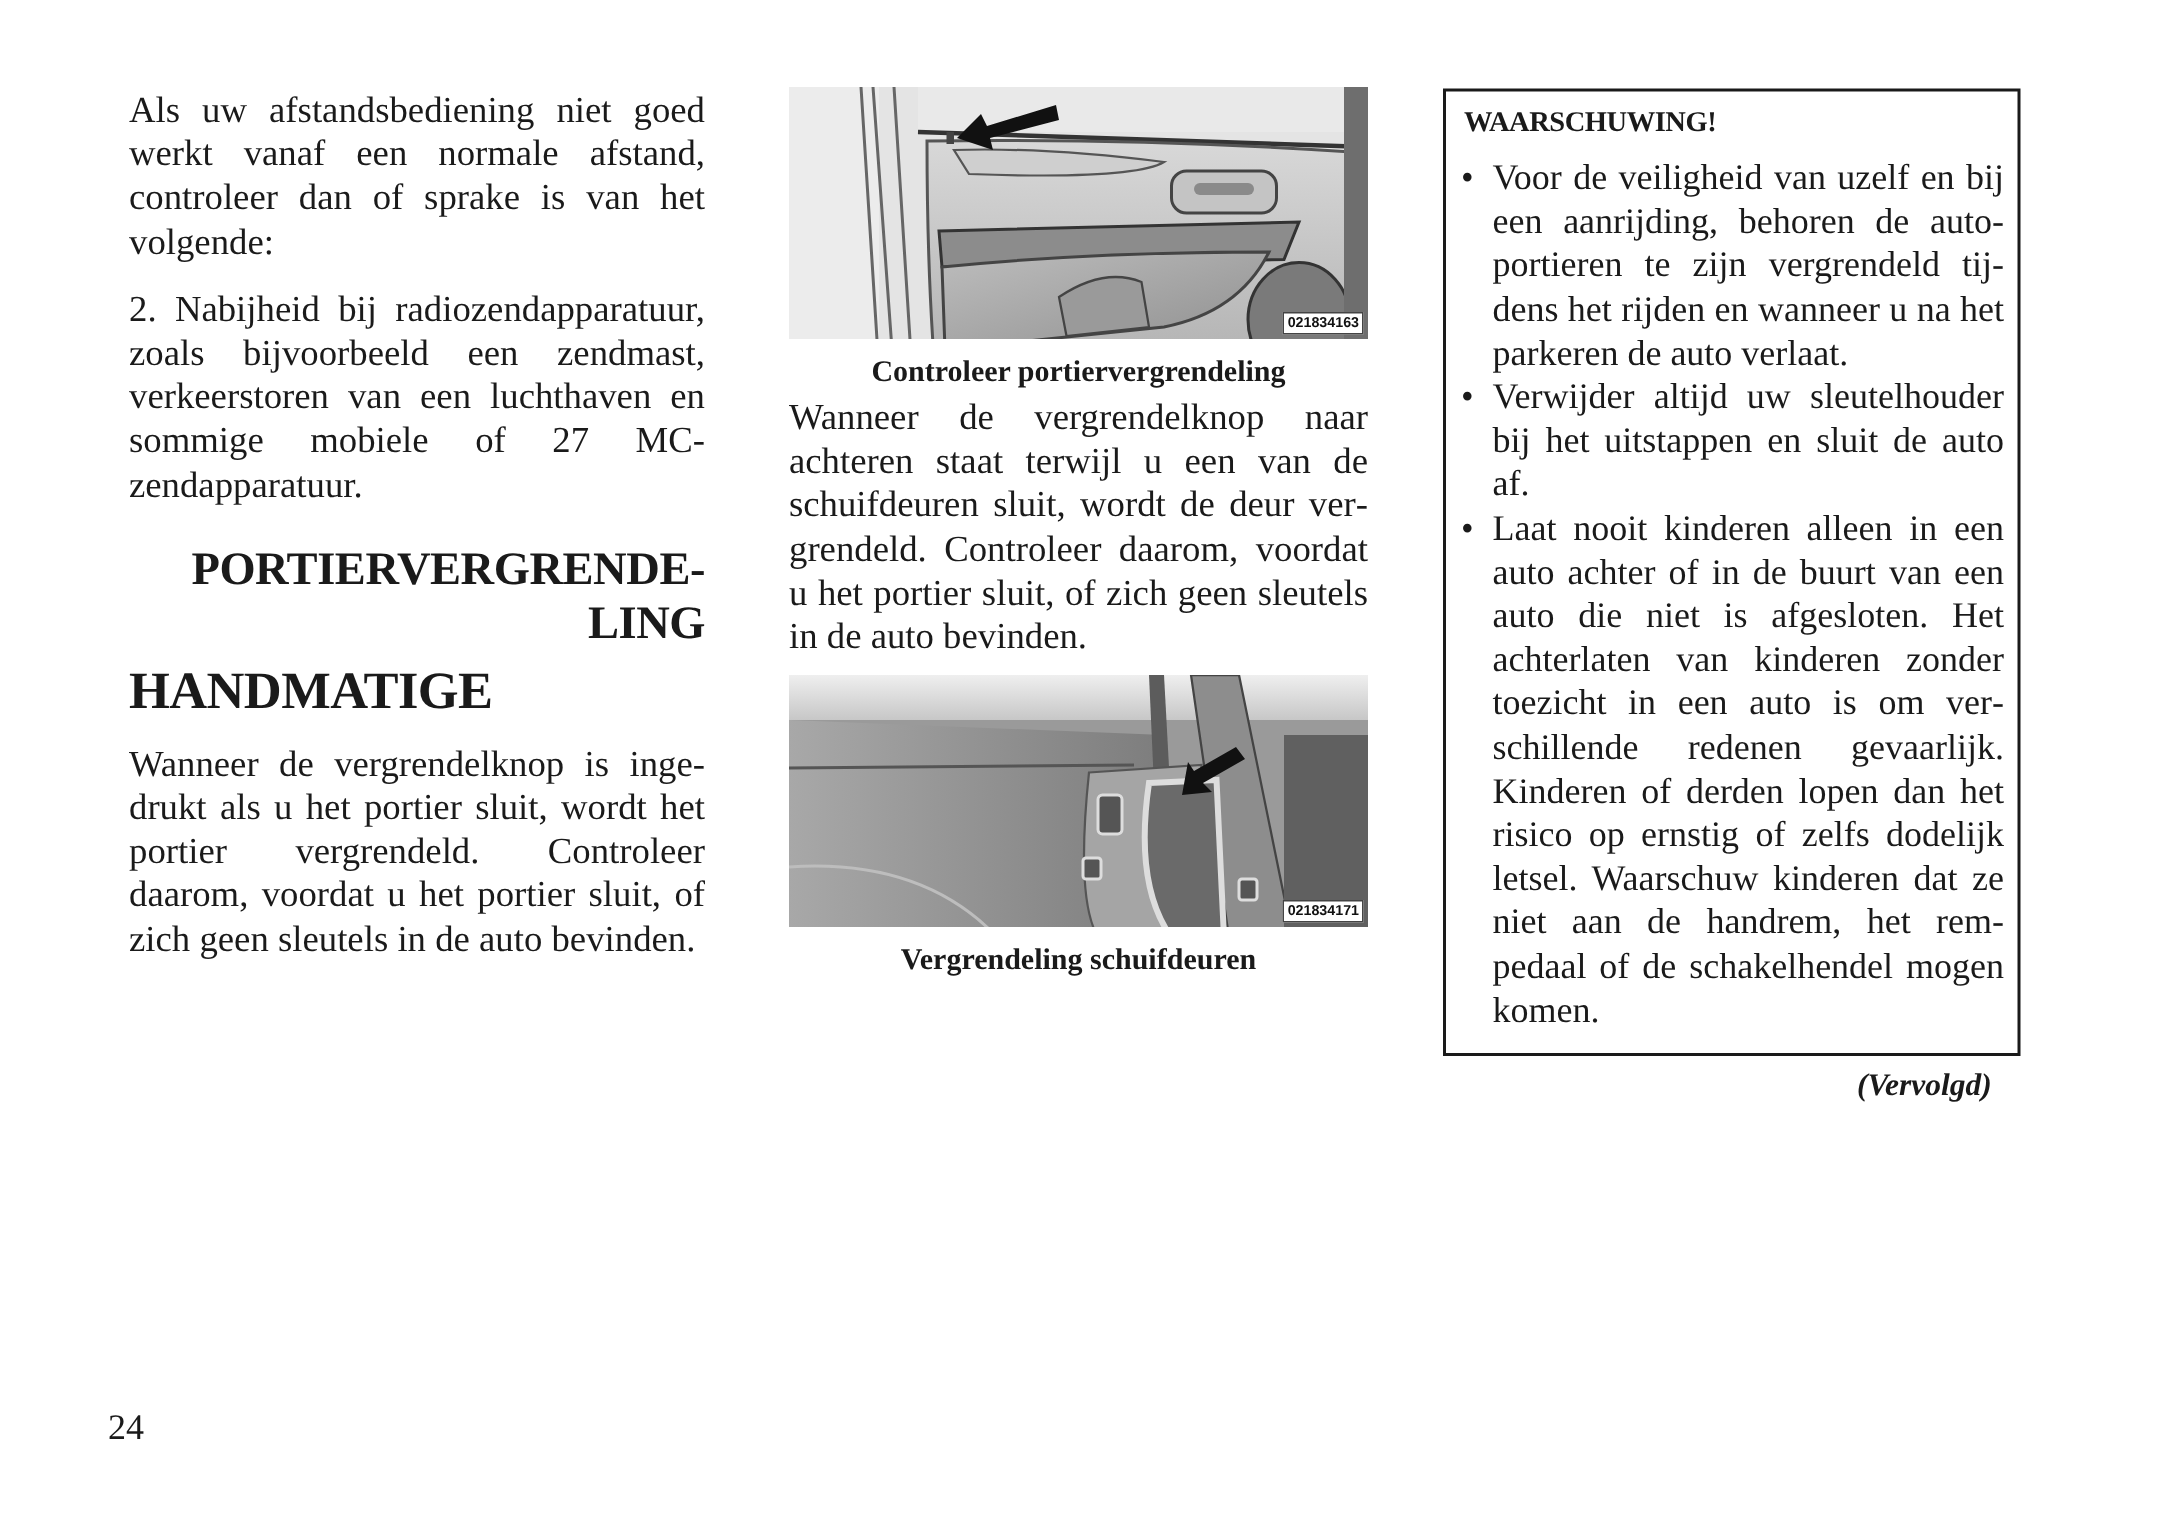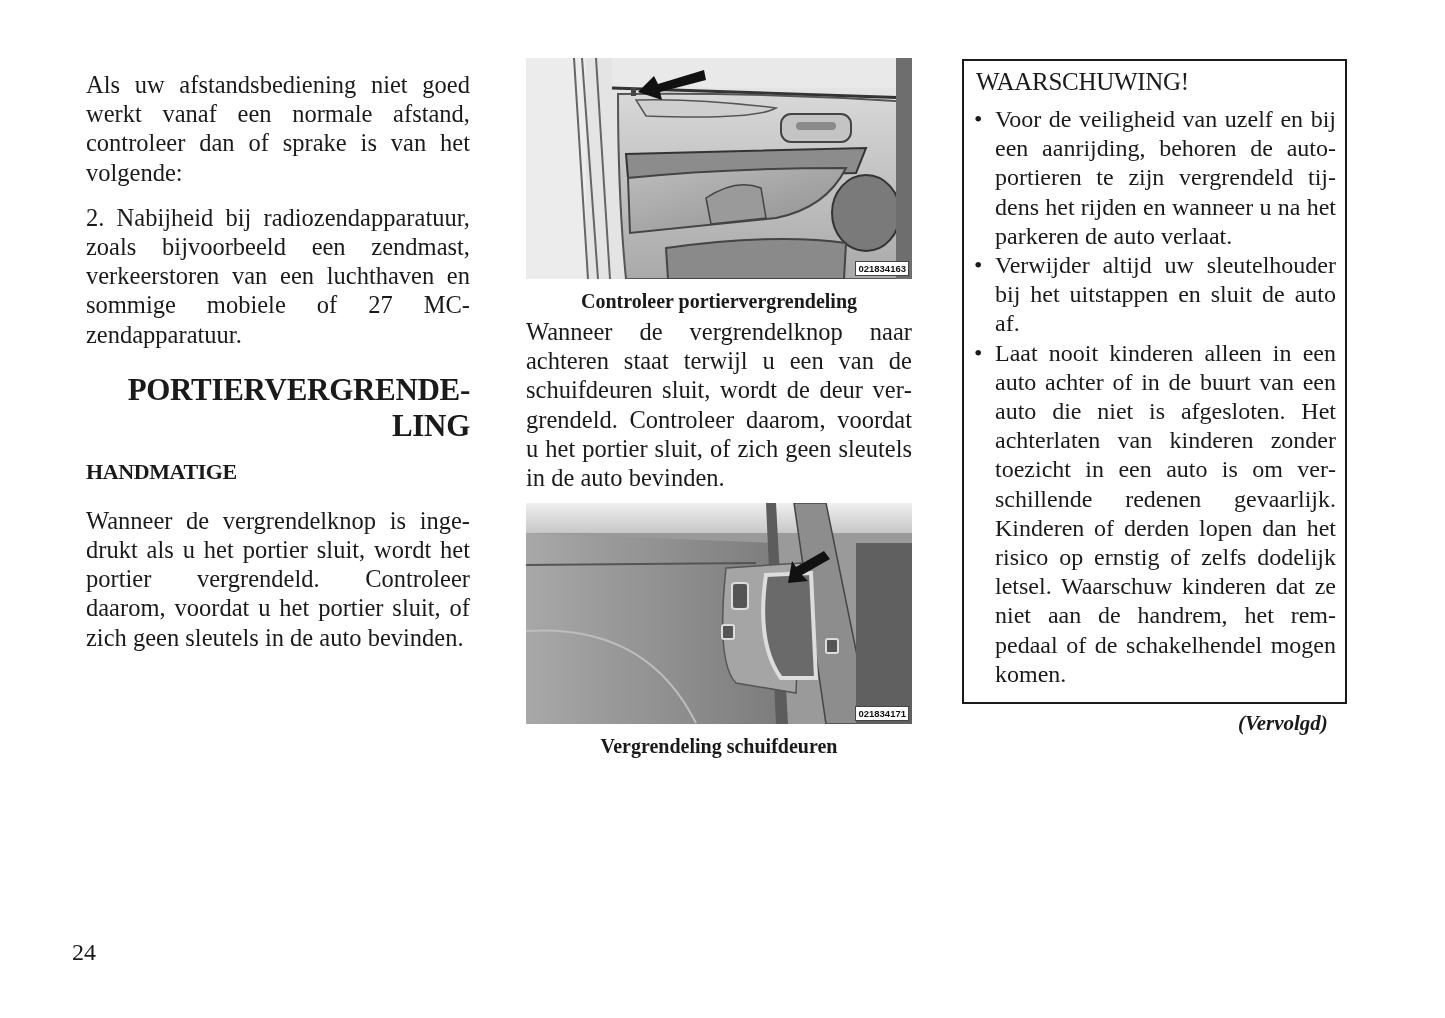--- a/index.html
+++ b/index.html
@@ -6,56 +6,56 @@
   body {
     width: 1445px; height: 1018px; position: relative; overflow: hidden;
     font-family: "Liberation Serif", "DejaVu Serif", serif;
     color: #1a1a1a;
   }
   .col { position: absolute; }
   .p {
     font-size: 24.5px; line-height: 29.2px; margin: 0; text-align: justify;
     hyphens: manual;
   }
-  .col-left { left: 86px; top: 70px; width: 384px; }
+  .col-left { left: 86px; top: 59px; width: 384px; }
   .col-mid { left: 526px; top: 58px; width: 386px; }
   .col-right { left: 962px; top: 59px; width: 385px; }
 
   .gap { height: 8px; }
   .h1 {
     font-size: 31px; line-height: 36px; font-weight: bold; margin: 0;
     letter-spacing: -0.3px;
     text-align: right;
   }
   .h2 {
-    font-size: 22px; line-height: 31px; font-weight: bold; margin: 0;
+    font-size: 35px; line-height: 31px; font-weight: bold; margin: 0;
     letter-spacing: -0.4px;
   }
   .caption {
     font-size: 20px; line-height: 24px; font-weight: bold; text-align: center; margin: 0;
   }
   .figure {
-    position: relative; width: 386px; height: 221px; overflow: hidden;
+    position: relative; width: 386px; height: 168px; overflow: hidden;
     background: #b8b8b8;
   }
   .figure svg { display: block; }
   .fig-id {
     position: absolute; right: 3px; bottom: 3px; background: #fff;
     font-family: "Liberation Sans", "DejaVu Sans", sans-serif; font-weight: bold;
     font-size: 9.5px; line-height: 11px; padding: 1px 2px; color: #111;
     border: 1px solid #444;
   }
 
   .warning-box {
     position: absolute; left: 0; top: 0; width: 381px; height: 641px;
     border: 2px solid #1a1a1a; box-sizing: content-box;
   }
   .warning-title {
-    position: absolute; left: 12px; top: 6px; font-size: 25px; line-height: 30px;
-    font-weight: normal; letter-spacing: -0.3px; text-align: center;
+    position: absolute; left: 12px; top: 6px; font-size: 19px; line-height: 30px;
+    font-weight: bold; letter-spacing: -0.3px; text-align: center;
   }
   .warning-list { position: absolute; left: 10px; top: 44px; width: 362px; margin: 0; padding: 0; list-style: none; }
   .warning-list li { position: relative; padding-left: 21px; margin: 0; }
   .warning-list li .bullet {
     position: absolute; left: 0; top: 0; font-size: 24px; line-height: 29.2px;
   }
   .warning-list li .p { font-size: 24px; line-height: 29.2px; }
 
   .vervolgd {
     position: absolute; left: 1238px; top: 710px; font-size: 21px; line-height: 26px;

